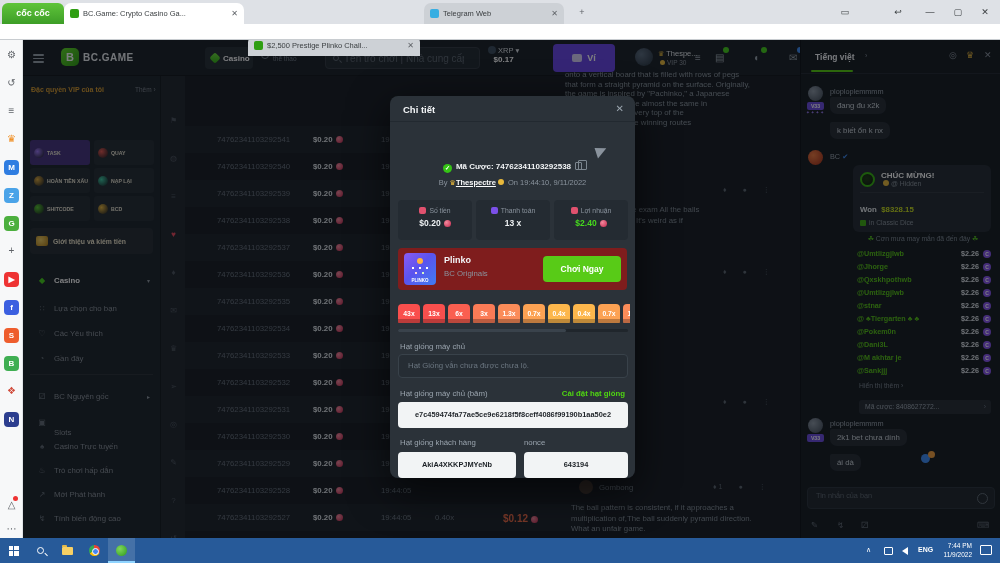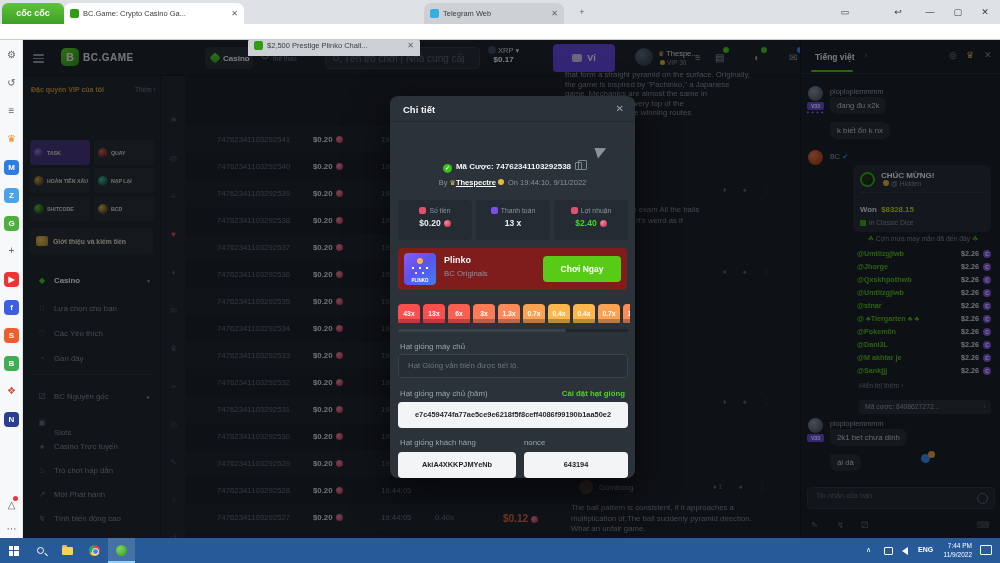--- a/index.html
+++ b/index.html
@@ -523,20 +523,21 @@
           <div class="bid">74762341103292527</div>
           <div class="bamt">$0.20<div class="pcoin" style="position: relative; display: inline-block;"></div></div>
           <div class="btime">19:44:05</div>
           <div class="bmult">0.40x</div>
           <div class="bprofit">$0.12<div class="pcoin" style="position: relative; display: inline-block;"></div></div>
         </div>
         <div class="brow" style="top: 455px;"></div>
       </div>
 
     <div class="abs" id="desc">
+        <div style="position: static;">onto a vertical board that is filled with rows of pegs</div>
         <div style="position: static;">that form a straight pyramid on the surface. Originally,</div>
         <div style="position: static;">the game is inspired by "Pachinko," a Japanese</div>
         <div style="position: static;">game. Mechanics are almost the same in</div>
         <div style="position: static;">drop a ball from the very top of the</div>
         <div style="position: static;">they can discover the winning routes</div>
         <div style="position: static;">respective mult</div>
       </div>
     <div class="abs cact" style="left:700px;top:146px">
       <span>♦</span>
         <span>●</span>
@@ -720,21 +721,21 @@
         <div class="lbl">PLINKO</div>
       </div>
       <div id="m-gname">Plinko</div>
       <div id="m-gstudio">BC Originals</div>
       <div id="m-play">Chơi Ngay</div>
     </div>
     <div id="m-chips"><div class="chip" style="position: static; background: linear-gradient(rgb(249, 79, 77) 0%, rgb(249, 79, 77) 72%, rgba(0, 0, 0, 0.25) 72%), rgb(249, 79, 77);">43x</div><div class="chip" style="position: static; background: linear-gradient(rgb(249, 79, 77) 0%, rgb(249, 79, 77) 72%, rgba(0, 0, 0, 0.25) 72%), rgb(249, 79, 77);">13x</div><div class="chip" style="position: static; background: linear-gradient(rgb(250, 95, 80) 0%, rgb(250, 95, 80) 72%, rgba(0, 0, 0, 0.25) 72%), rgb(250, 95, 80);">6x</div><div class="chip" style="position: static; background: linear-gradient(rgb(251, 123, 86) 0%, rgb(251, 123, 86) 72%, rgba(0, 0, 0, 0.25) 72%), rgb(251, 123, 86);">3x</div><div class="chip" style="position: static; background: linear-gradient(rgb(251, 140, 89) 0%, rgb(251, 140, 89) 72%, rgba(0, 0, 0, 0.25) 72%), rgb(251, 140, 89);">1.3x</div><div class="chip" style="position: static; background: linear-gradient(rgb(252, 162, 83) 0%, rgb(252, 162, 83) 72%, rgba(0, 0, 0, 0.25) 72%), rgb(252, 162, 83);">0.7x</div><div class="chip" style="position: static; background: linear-gradient(rgb(253, 183, 76) 0%, rgb(253, 183, 76) 72%, rgba(0, 0, 0, 0.25) 72%), rgb(253, 183, 76);">0.4x</div><div class="chip" style="position: static; background: linear-gradient(rgb(253, 183, 76) 0%, rgb(253, 183, 76) 72%, rgba(0, 0, 0, 0.25) 72%), rgb(253, 183, 76);">0.4x</div><div class="chip" style="position: static; background: linear-gradient(rgb(252, 162, 83) 0%, rgb(252, 162, 83) 72%, rgba(0, 0, 0, 0.25) 72%), rgb(252, 162, 83);">0.7x</div><div class="chip" style="position: static; background: linear-gradient(rgb(251, 140, 89) 0%, rgb(251, 140, 89) 72%, rgba(0, 0, 0, 0.25) 72%), rgb(251, 140, 89);">1.3x</div></div>
     <div id="m-sb"></div>
     <div id="m-sbth"></div>
     <div class="m-lbl" style="left:10px;top:246px">Hạt giống máy chủ</div>
-    <div class="m-input" style="left:8px;top:258px;width:230px;height:24px;line-height:22px;padding-left:9px">Hạt Giống vẫn biến được tiết lộ.</div>
+    <div class="m-input" style="left:8px;top:258px;width:230px;height:24px;line-height:22px;padding-left:9px">Hạt Giống vẫn chưa được chưa lộ.</div>
     <div class="m-lbl" style="left:10px;top:293px">Hạt giống máy chủ (băm)</div>
     <div id="m-set">Cài đặt hạt giống</div>
     <div class="m-input-w" style="left:8px;top:306px;width:230px;height:26px;line-height:26px">e7c459474fa77ae5ce9e6218f5f8ceff4086f99190b1aa50e2</div>
     <div class="m-lbl" style="left:10px;top:342px">Hạt giống khách hàng</div>
     <div class="m-lbl" style="left:134px;top:342px">nonce</div>
     <div class="m-input-w" style="left:8px;top:356px;width:118px;height:26px;line-height:26px">AkiA4XKKPJMYeNb</div>
     <div class="m-input-w" style="left:134px;top:356px;width:104px;height:26px;line-height:26px">643194</div>
   </div>
 
   <div class="abs" id="taskbar">

